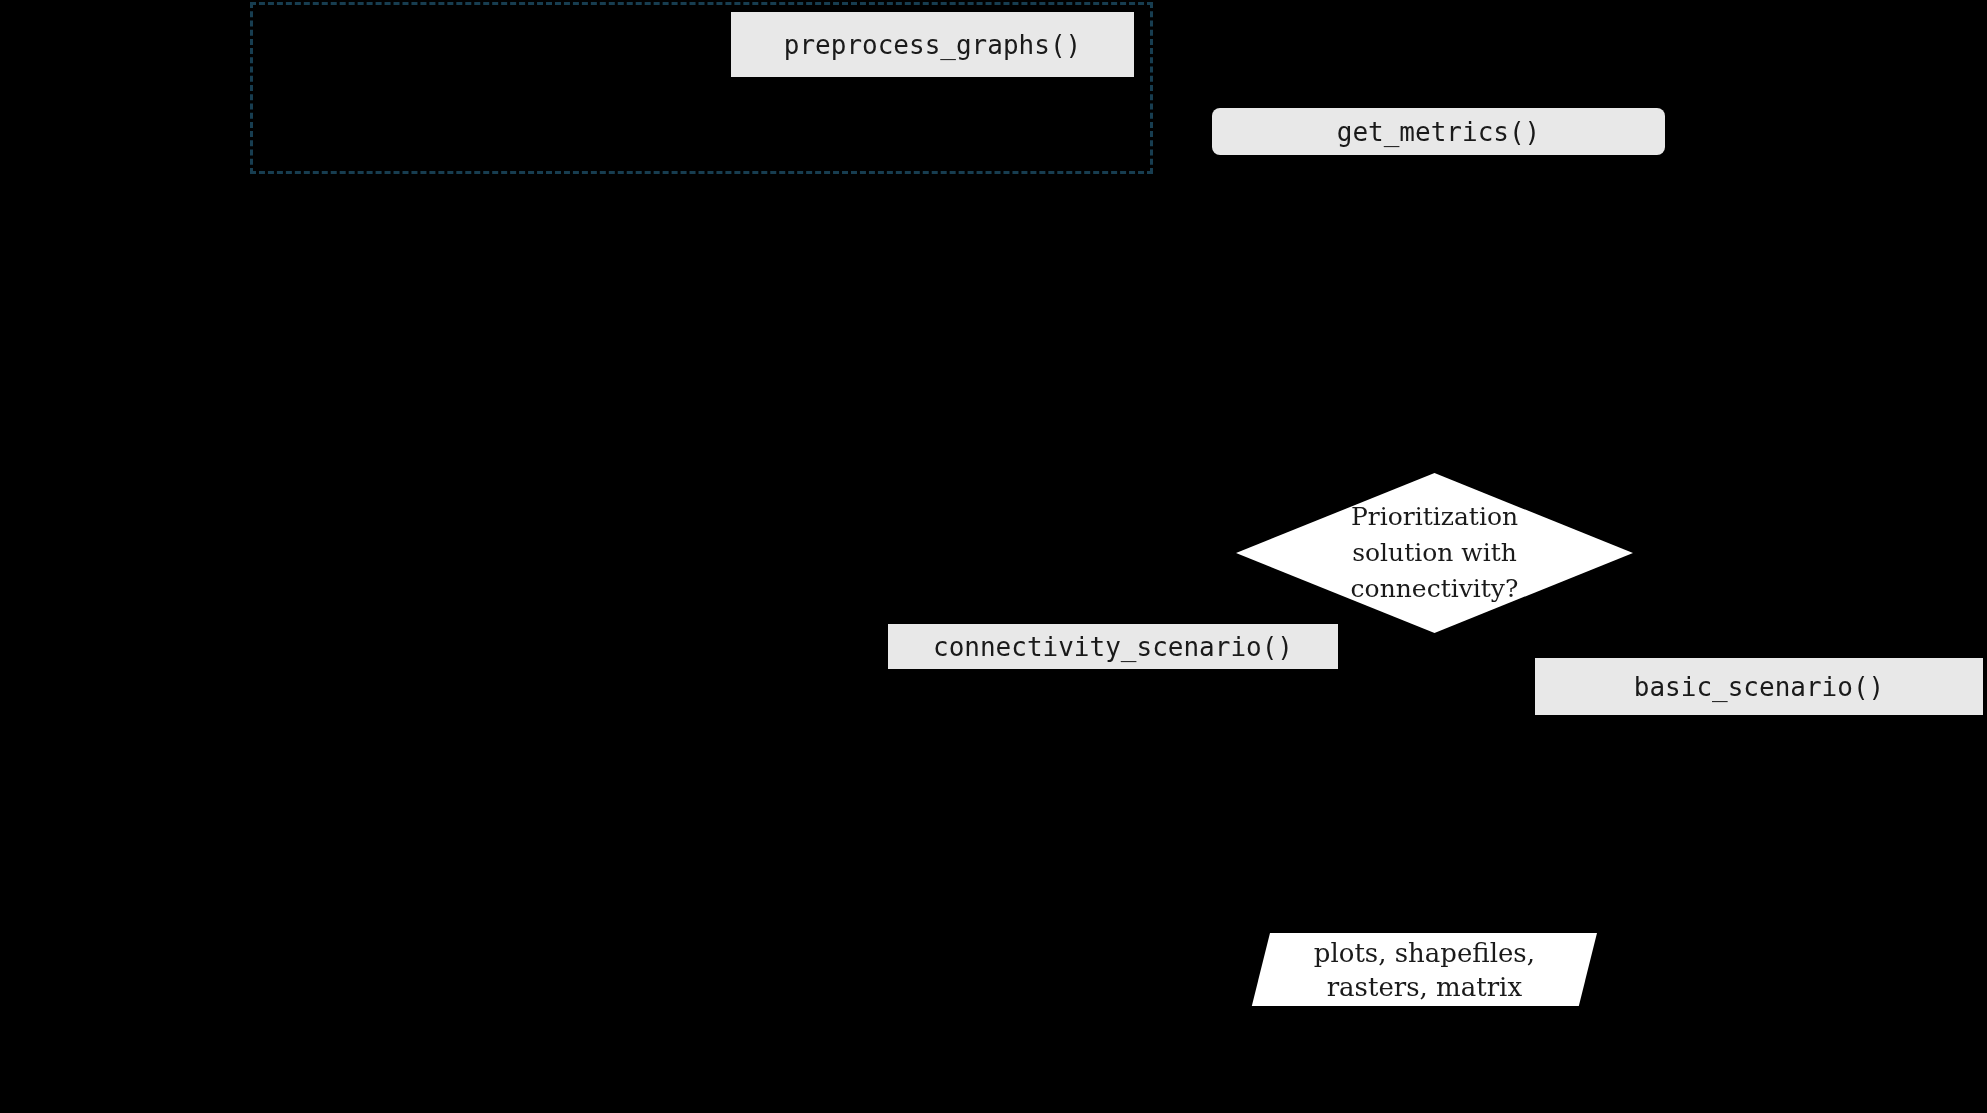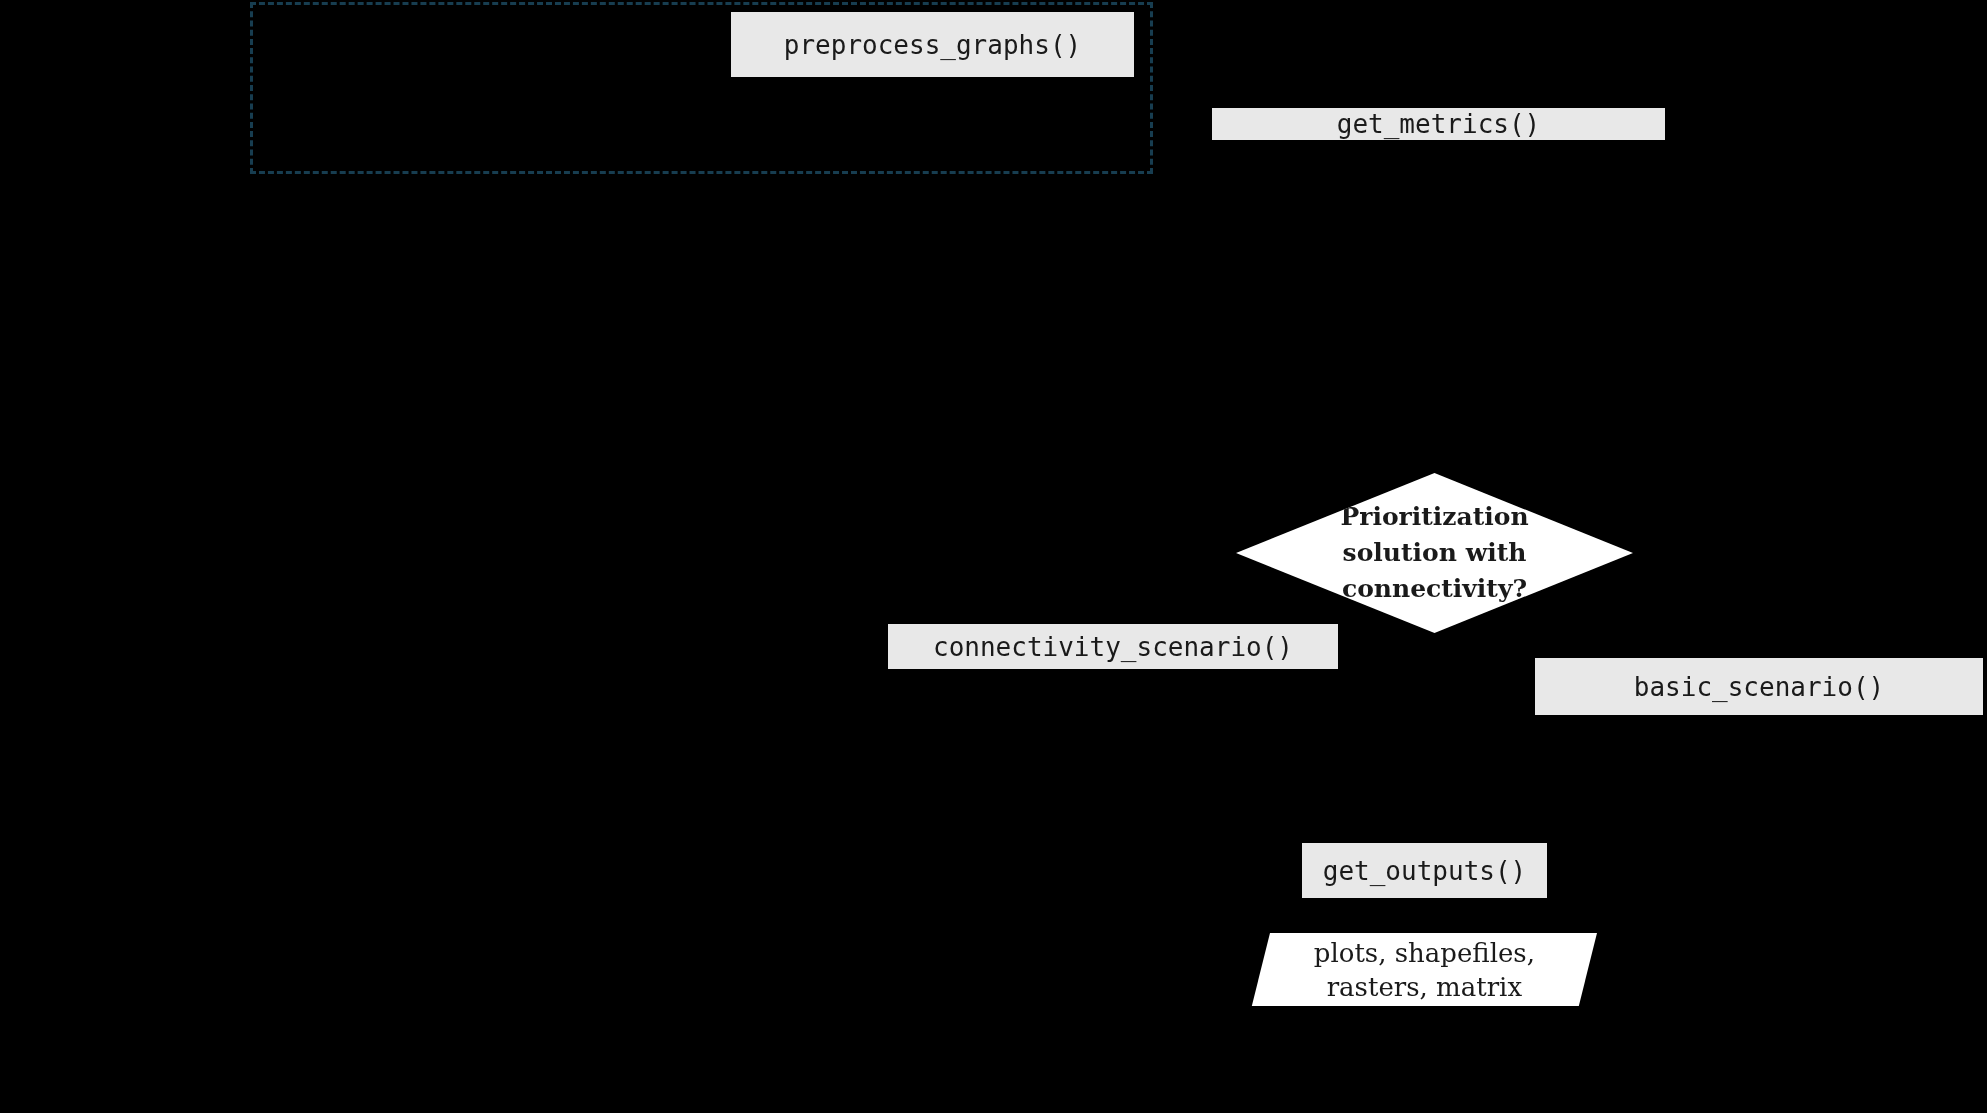--- a/index.html
+++ b/index.html
@@ -33,21 +33,21 @@
     background: var(--box-fill, #e8e8e8);
     color: var(--text, #1a1a1a);
     font-family: "DejaVu Sans Mono", "Liberation Mono", monospace;
     font-size: 26px;
     display: flex;
     align-items: center;
     justify-content: center;
     white-space: nowrap;
   }
   .box-preprocess   { left: 731px;  top: 12px;  width: 403px; height: 65px; }
-  .box-get-metrics  { left: 1212px; top: 108px; width: 453px; height: 32px; }
+  .box-get-metrics  { left: 1212px; top: 108px; width: 453px; height: 47px; border-radius: 8px; }
   .box-connectivity { left: 888px;  top: 624px; width: 450px; height: 45px; }
   .box-basic        { left: 1535px; top: 658px; width: 448px; height: 57px; }
   .box-get-outputs  { left: 1302px; top: 843px; width: 245px; height: 55px; }
 
   
   .diamond {
     position: absolute;
     left: 1236px;
     top: 473px;
     width: 397px;
@@ -57,21 +57,21 @@
     display: flex;
     flex-direction: column;
     align-items: center;
     justify-content: center;
     text-align: center;
     color: var(--text, #1a1a1a);
     font-family: "DejaVu Serif", "Liberation Serif", serif;
     font-size: 25px;
     line-height: 36px;
   }
-  .diamond .line { display: block; font-weight: bold; }
+  .diamond .line { display: block; }
 
   
   .parallelogram {
     position: absolute;
     left: 1270px;
     top: 933px;
     width: 327px;
     height: 73px;
     background: var(--shape-fill, #ffffff);
     transform: skewX(-14deg);
@@ -112,23 +112,20 @@
   </div>
 
   <div class="func-box box-connectivity">
     <span>connectivity_scenario()</span>
   </div>
 
   <div class="func-box box-basic">
     <span>basic_scenario()</span>
   </div>
 
-  <div class="func-box box-get-outputs">
-    <span>get_outputs()</span>
-  </div>
 
   <div class="parallelogram">
     <div class="inner">
       <span class="line" style="display:block">plots, shapefiles,</span>
       <span class="line" style="display:block">rasters, matrix</span>
     </div>
   </div>
 
 </div>
 

